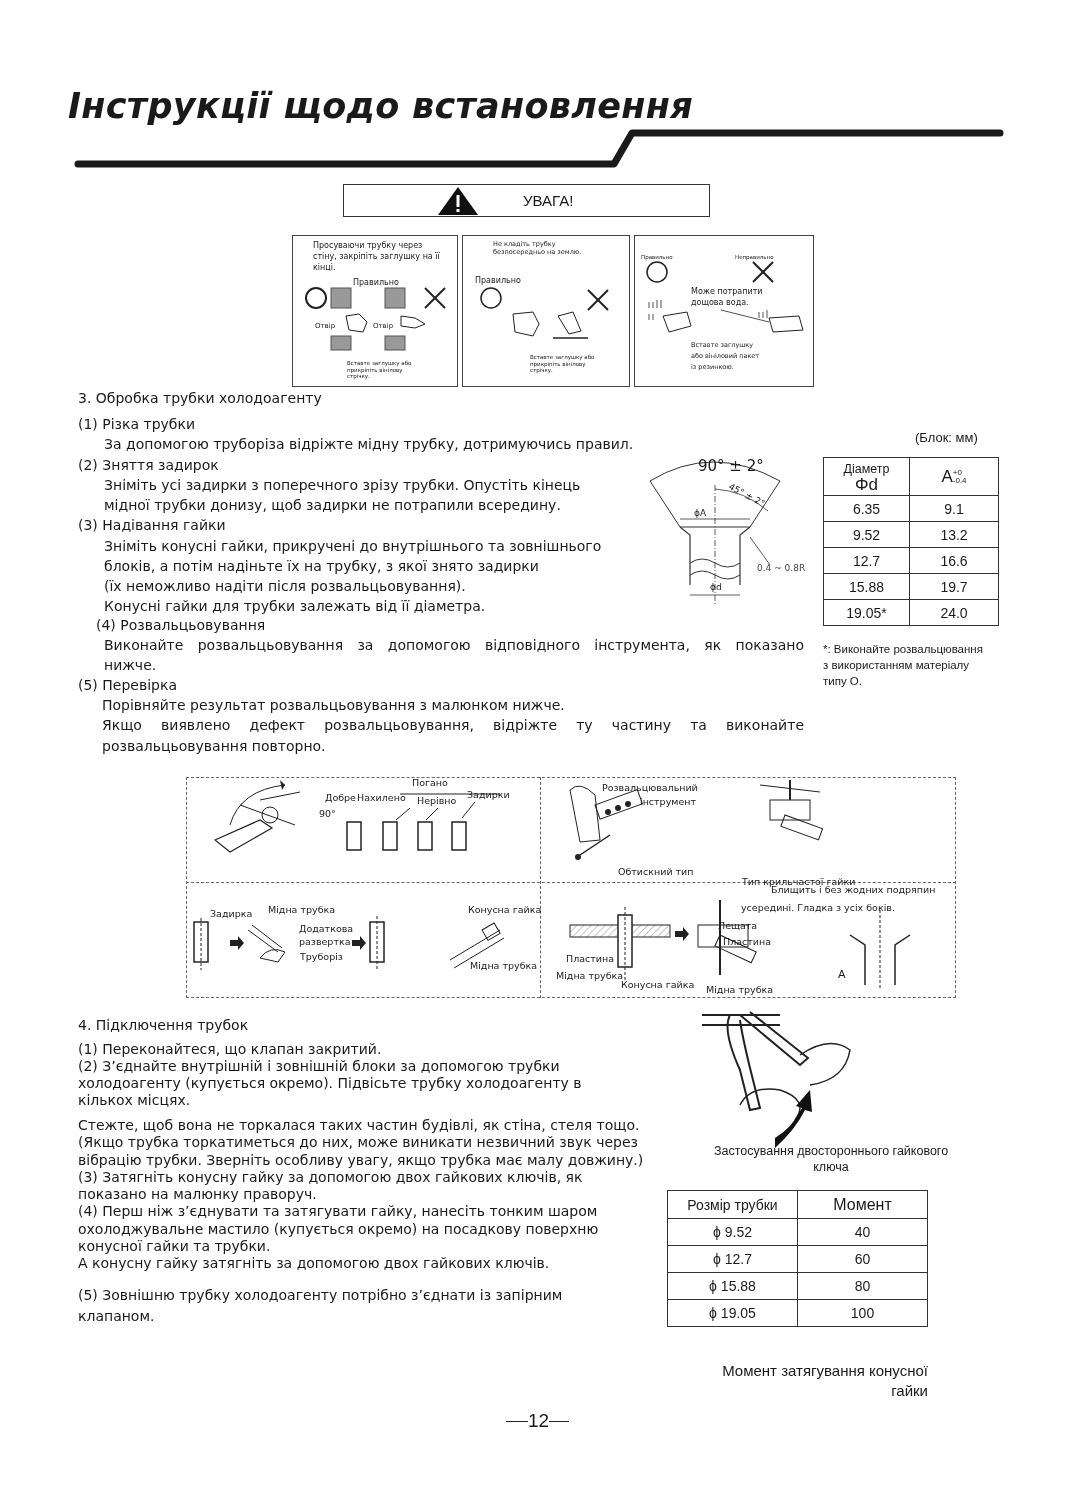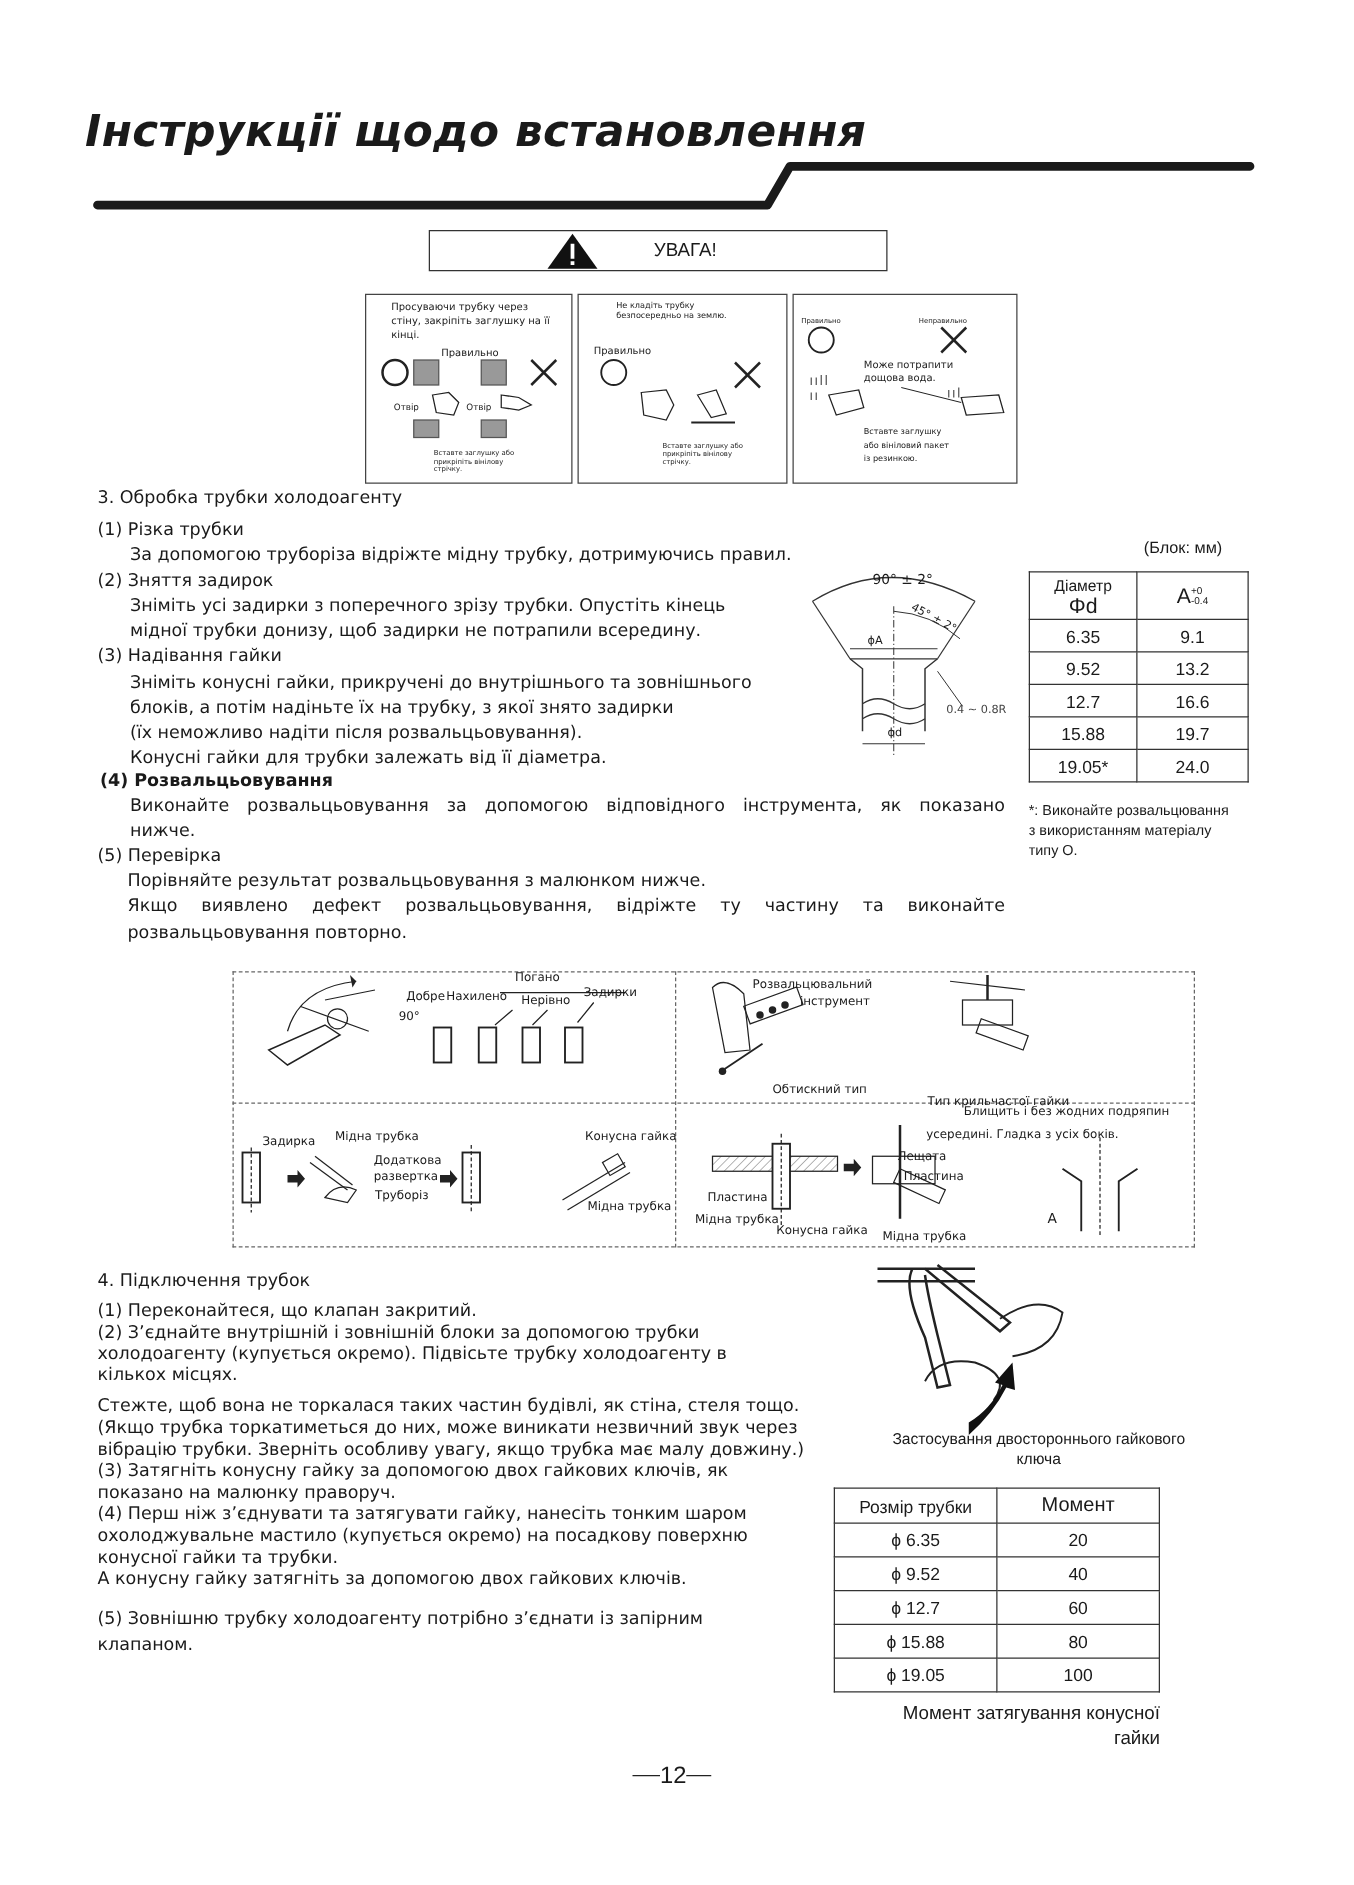--- a/index.html
+++ b/index.html
@@ -112,21 +112,21 @@
 <div class="abs body-text" style="left:78px;top:455px;">(2) Зняття задирок</div>
 <div class="abs body-text" style="left:104px;top:475px;">Зніміть усі задирки з поперечного зрізу трубки. Опустіть кінець</div>
 <div class="abs body-text" style="left:104px;top:495px;">мідної трубки донизу, щоб задирки не потрапили всередину.</div>
 
 <div class="abs body-text" style="left:78px;top:515px;">(3) Надівання гайки</div>
 <div class="abs body-text" style="left:104px;top:536px;">Зніміть конусні гайки, прикручені до внутрішнього та зовнішнього</div>
 <div class="abs body-text" style="left:104px;top:556px;">блоків, а потім надіньте їх на трубку, з якої знято задирки</div>
 <div class="abs body-text" style="left:104px;top:576px;">(їх неможливо надіти після розвальцьовування).</div>
 <div class="abs body-text" style="left:104px;top:596px;">Конусні гайки для трубки залежать від її діаметра.</div>
 
-<div class="abs body-text" style="left:80px;top:615px;font-weight:bold;">(4) Розвальцьовування</div>
+<div class="abs body-text" style="left:96px;top:615px;">(4) Розвальцьовування</div>
 <div class="abs body-text just" style="left:104px;top:635px;width:700px;">Виконайте розвальцьовування за допомогою відповідного інструмента, як показано</div>
 <div class="abs body-text" style="left:104px;top:655px;">нижче.</div>
 
 <div class="abs body-text" style="left:78px;top:675px;">(5) Перевірка</div>
 <div class="abs body-text" style="left:102px;top:695px;">Порівняйте результат розвальцьовування з малюнком нижче.</div>
 <div class="abs body-text just" style="left:102px;top:715px;width:702px;">Якщо виявлено дефект розвальцьовування, відріжте ту частину та виконайте</div>
 <div class="abs body-text" style="left:102px;top:736px;">розвальцьовування повторно.</div>
 
 <svg class="abs" style="left:640px;top:455px" width="160" height="150">
   <path d="M10 26 Q72 -12 140 26" fill="none" stroke="#333" stroke-width="1"></path>
@@ -135,21 +135,21 @@
   <path d="M75 34 Q105 36 128 56" fill="none" stroke="#333" stroke-width="0.8"></path>
   <line x1="75" y1="30" x2="75" y2="150" stroke="#333" stroke-width="0.8" stroke-dasharray="6,2,1,2"></line>
   <line x1="40" y1="64" x2="110" y2="64" stroke="#333" stroke-width="0.8"></line>
   <path d="M40 72 L50 80 L50 130 M110 72 L100 80 L100 130" fill="none" stroke="#333" stroke-width="1.2"></path>
   <line x1="40" y1="72" x2="110" y2="72" stroke="#333" stroke-width="1"></line>
   <path d="M50 108 Q62 100 75 108 Q88 116 100 108" fill="none" stroke="#333"></path>
   <path d="M50 120 Q62 112 75 120 Q88 128 100 120" fill="none" stroke="#333"></path>
   <line x1="50" y1="140" x2="100" y2="140" stroke="#333" stroke-width="0.8"></line>
   <line x1="110" y1="82" x2="130" y2="110" stroke="#333" stroke-width="0.8"></line>
 </svg>
-<div class="abs" style="left:698px;top:457px;font-size:11px;text-align:center;">90° ± 2°</div>
+<div class="abs" style="left:698px;top:457px;font-size:15px;text-align:center;">90° ± 2°</div>
 <div class="abs" style="left:727px;top:490px;font-size:9px;transform:rotate(28deg);">45° ± 2°</div>
 <div class="abs" style="left:694px;top:508px;font-size:9px;">ϕA</div>
 <div class="abs" style="left:757px;top:563px;font-size:9px;color:#444;">0.4 ~ 0.8R</div>
 <div class="abs" style="left:710px;top:582px;font-size:9px;">ϕd</div>
 
 <div class="abs" style="left:915px;top:430px;font-family:'Liberation Sans',sans-serif;font-size:13px;">(Блок: мм)</div>
 <table class="abs spec" style="left:823px;top:457px;width:176px;">
   <tbody>
       <tr style="height:38px;">
     <td style="width:86px;line-height:15px;">
@@ -315,24 +315,20 @@
   <div>ключа</div>
 </div>
 
 <table class="abs spec" style="left:667px;top:1190px;width:261px;">
   <tbody>
       <tr style="height:28px;">
     <td style="width:130px;font-size:14px;">Розмір трубки</td>
     <td style="font-size:16px;">Момент</td>
   </tr>
   <tr style="height:27px;font-size:14px;">
-        <td>ϕ 6.35</td>
-        <td>20</td>
-      </tr>
-  <tr style="height:27px;font-size:14px;">
         <td>ϕ 9.52</td>
         <td>40</td>
       </tr>
   <tr style="height:27px;font-size:14px;">
         <td>ϕ 12.7</td>
         <td>60</td>
       </tr>
   <tr style="height:27px;font-size:14px;">
         <td>ϕ 15.88</td>
         <td>80</td>

